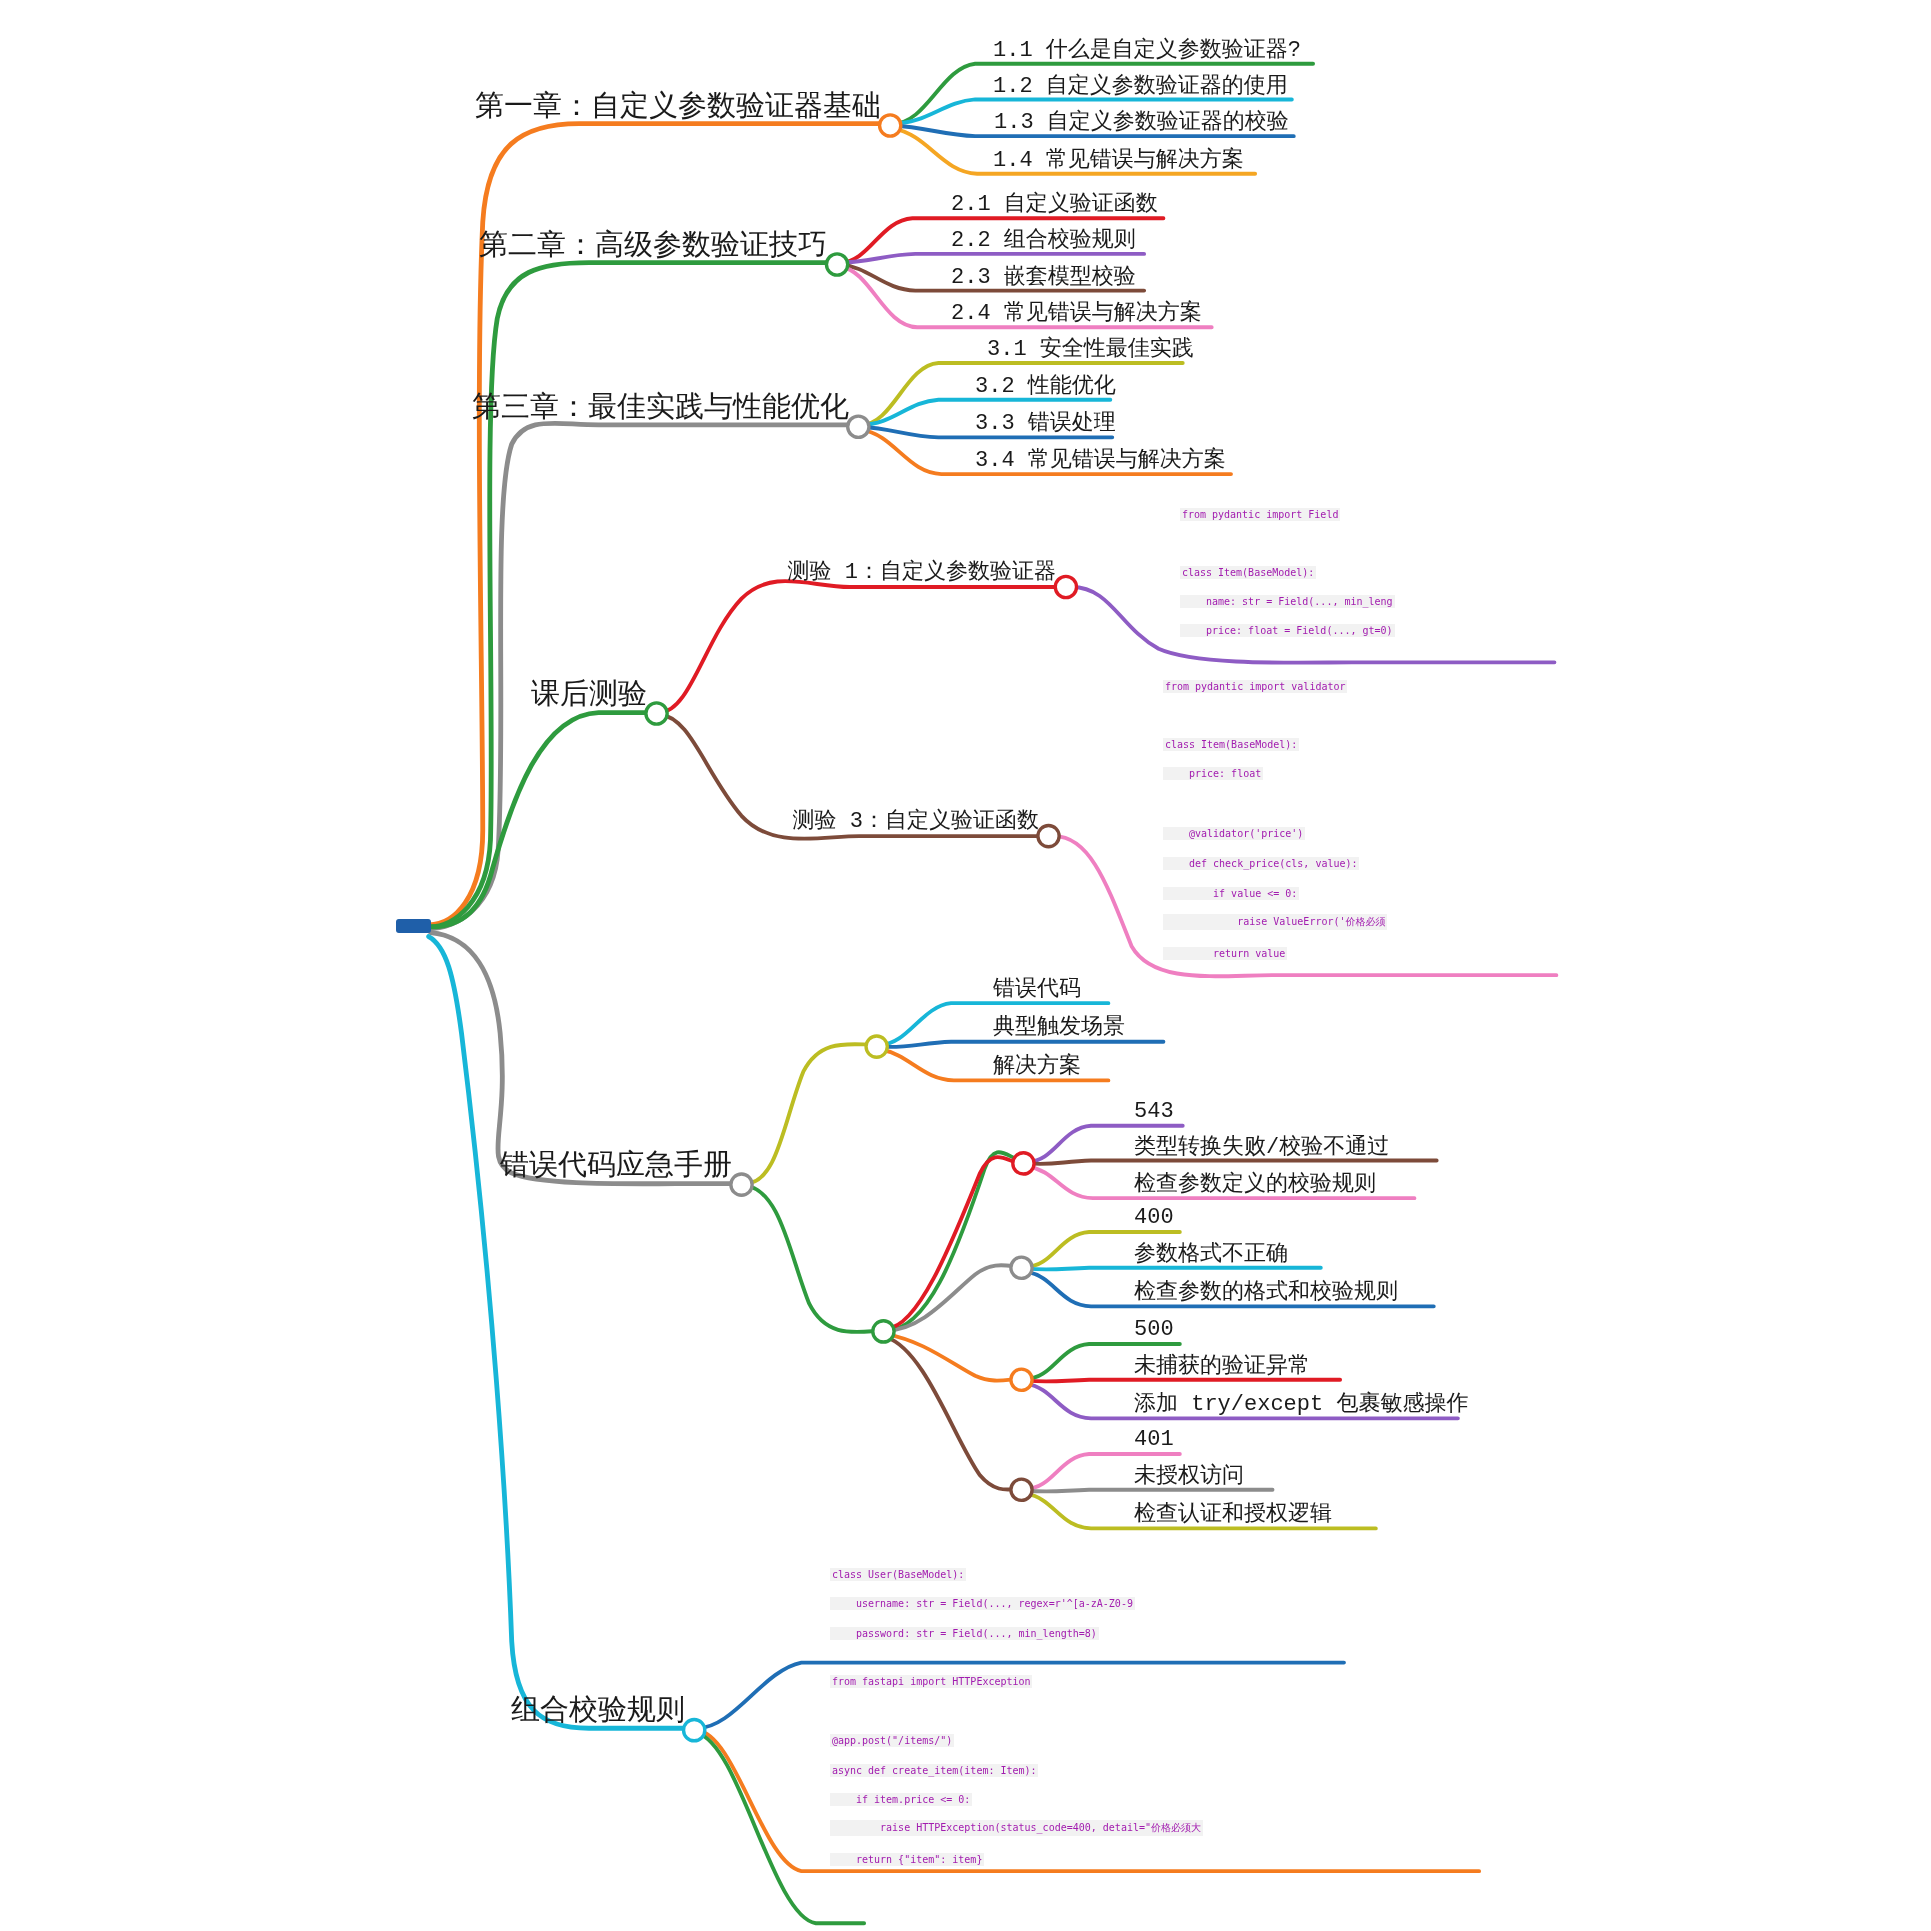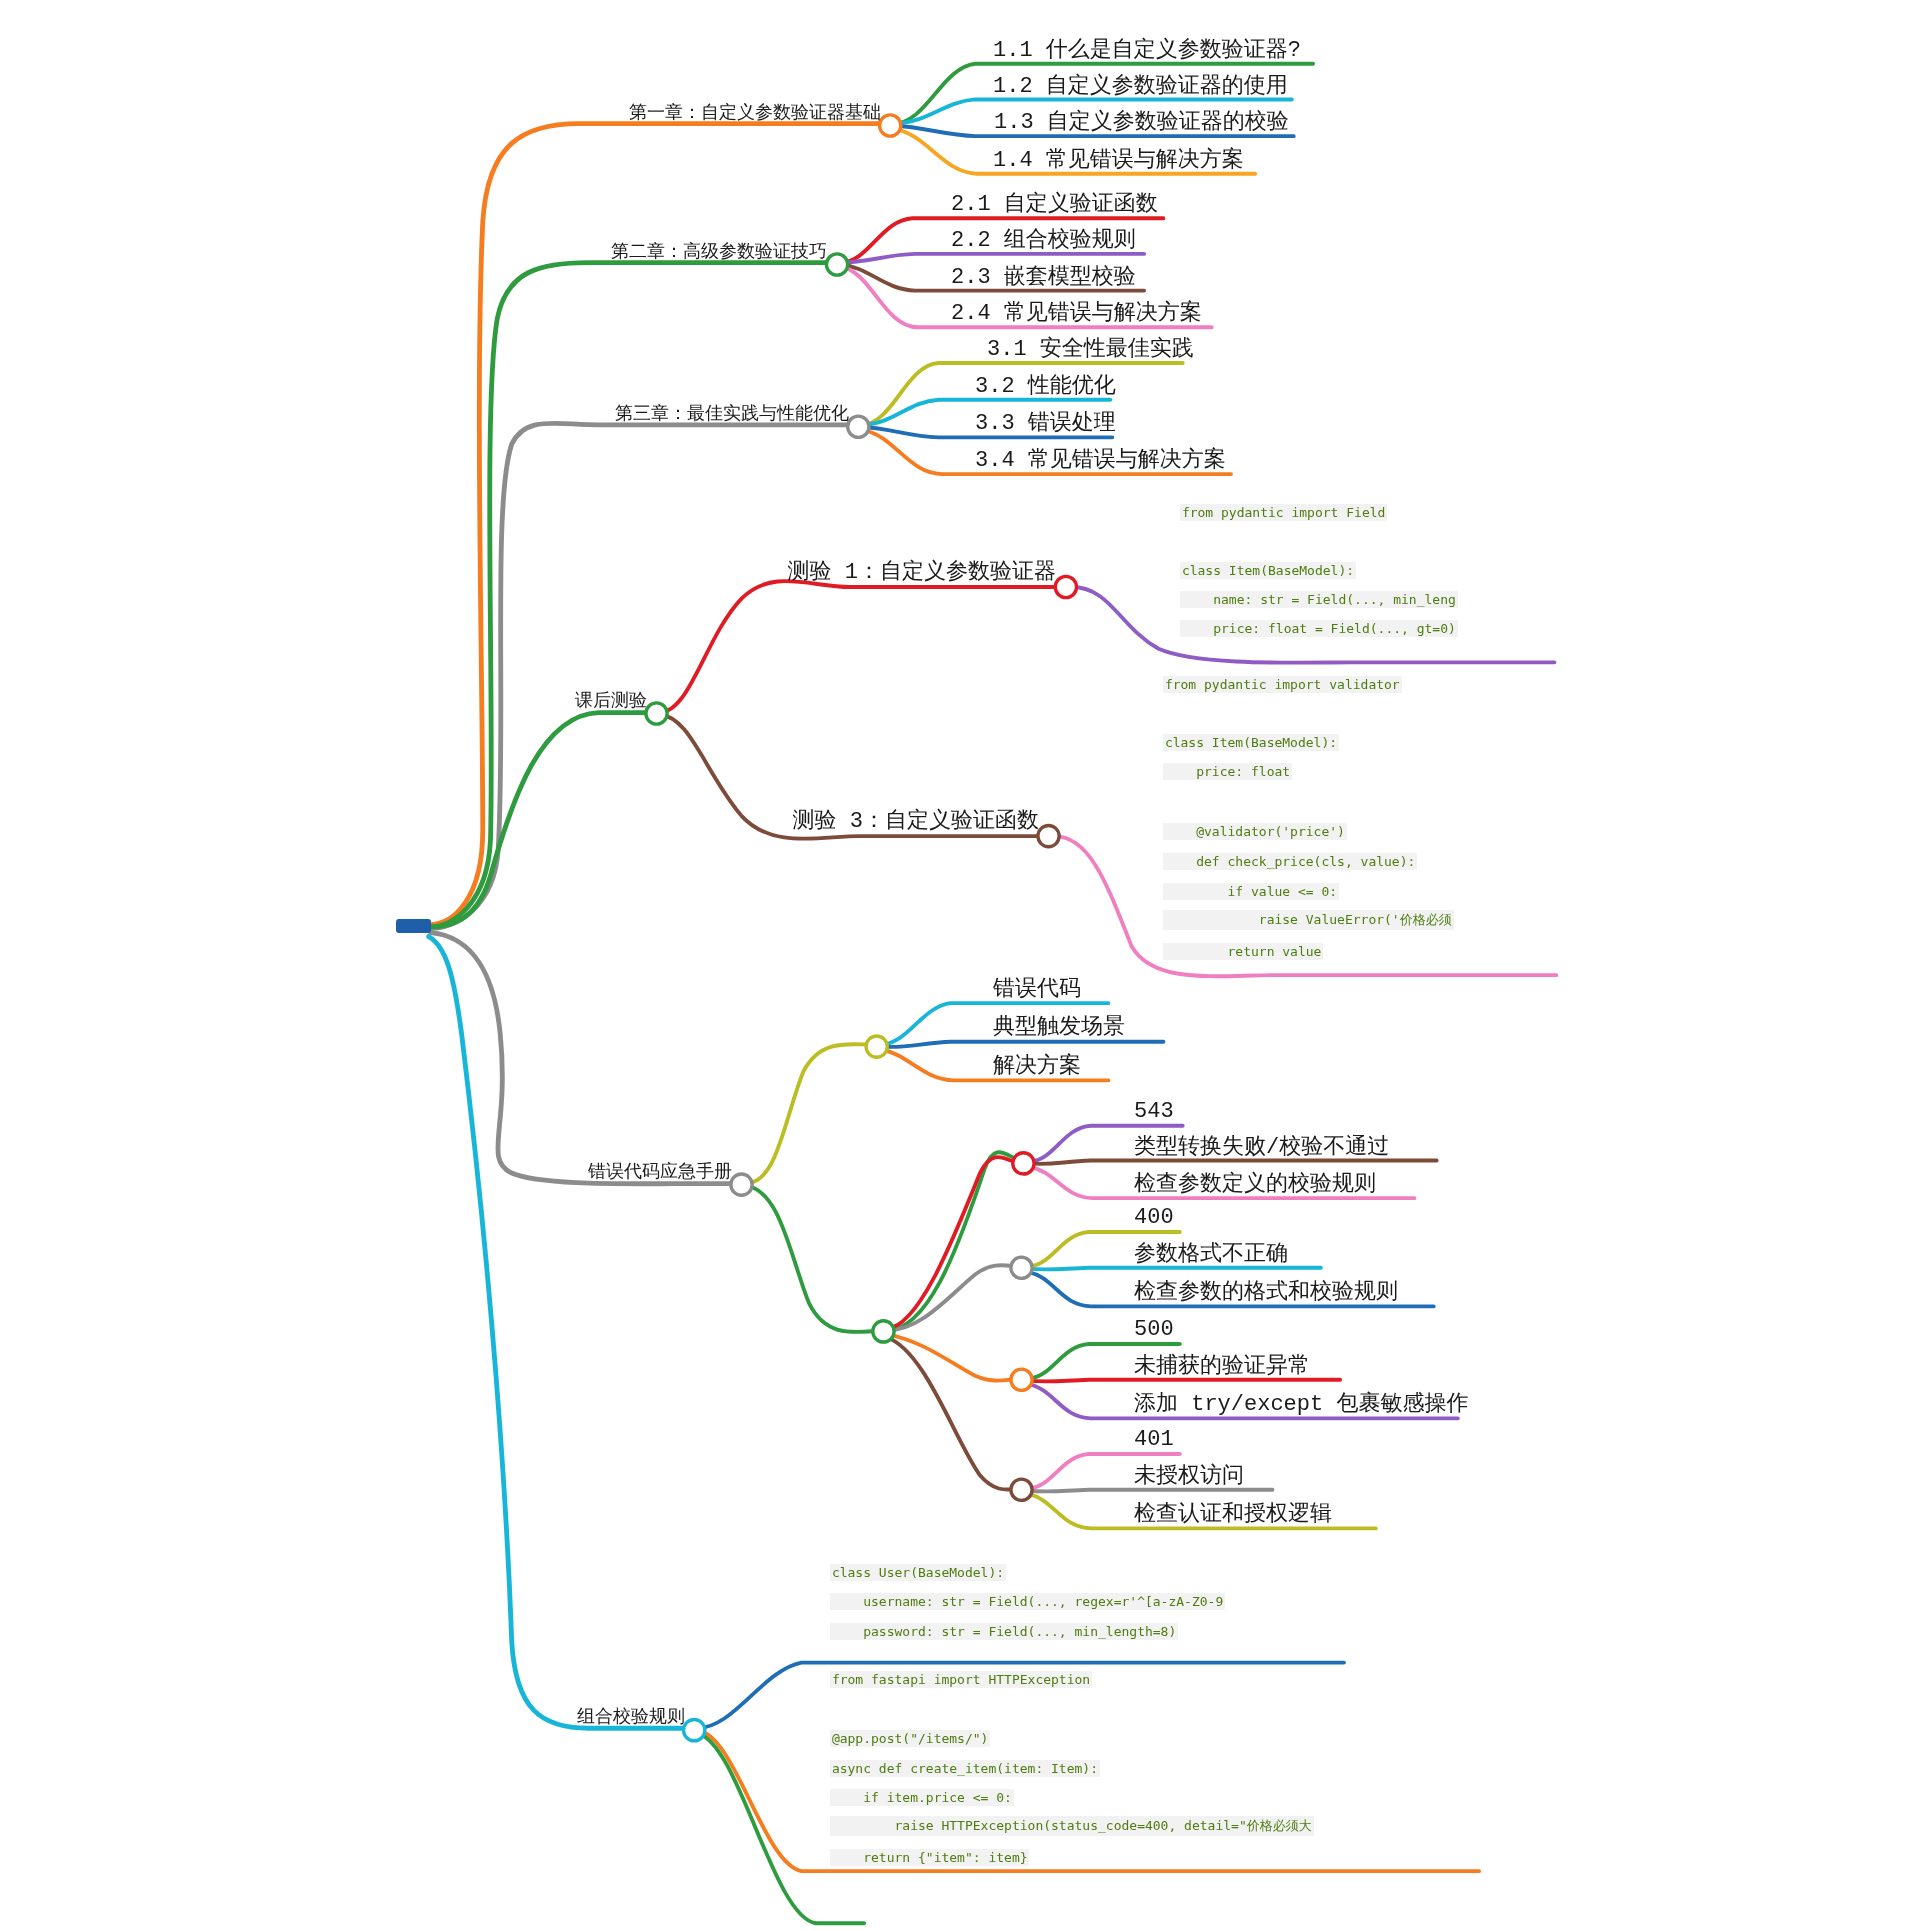--- a/index.html
+++ b/index.html
@@ -24,28 +24,28 @@
   }
   .node-label {
     position: absolute;
     white-space: nowrap;
     color: #1a1a1a;
     font-family: Liberation Mono, monospace;
     line-height: 1.0;
     transform: translateY(-100%);
   }
   .node-label.anchor-right { transform: translate(-100%, -100%); }
-  .lvl1 { font-size: 18px; }
+  .lvl1 { font-size: 29px; }
   .lvl2 { font-size: 22px; }
   .code-line {
     position: absolute;
     white-space: pre;
     font-family: "DejaVu Sans Mono", "Liberation Mono", monospace;
-    font-size: 13px;
-    color: #4d7c0f;
+    font-size: 10px;
+    color: #a21caf;
     background: #f2f2f2;
     padding: 1px 1.9px;
     transform: translateY(-100%);
     letter-spacing: 0px;
   }
   .root-stub {
     position: absolute;
     background: #1f5fa9;
     border-radius: 2.9px;
   }

